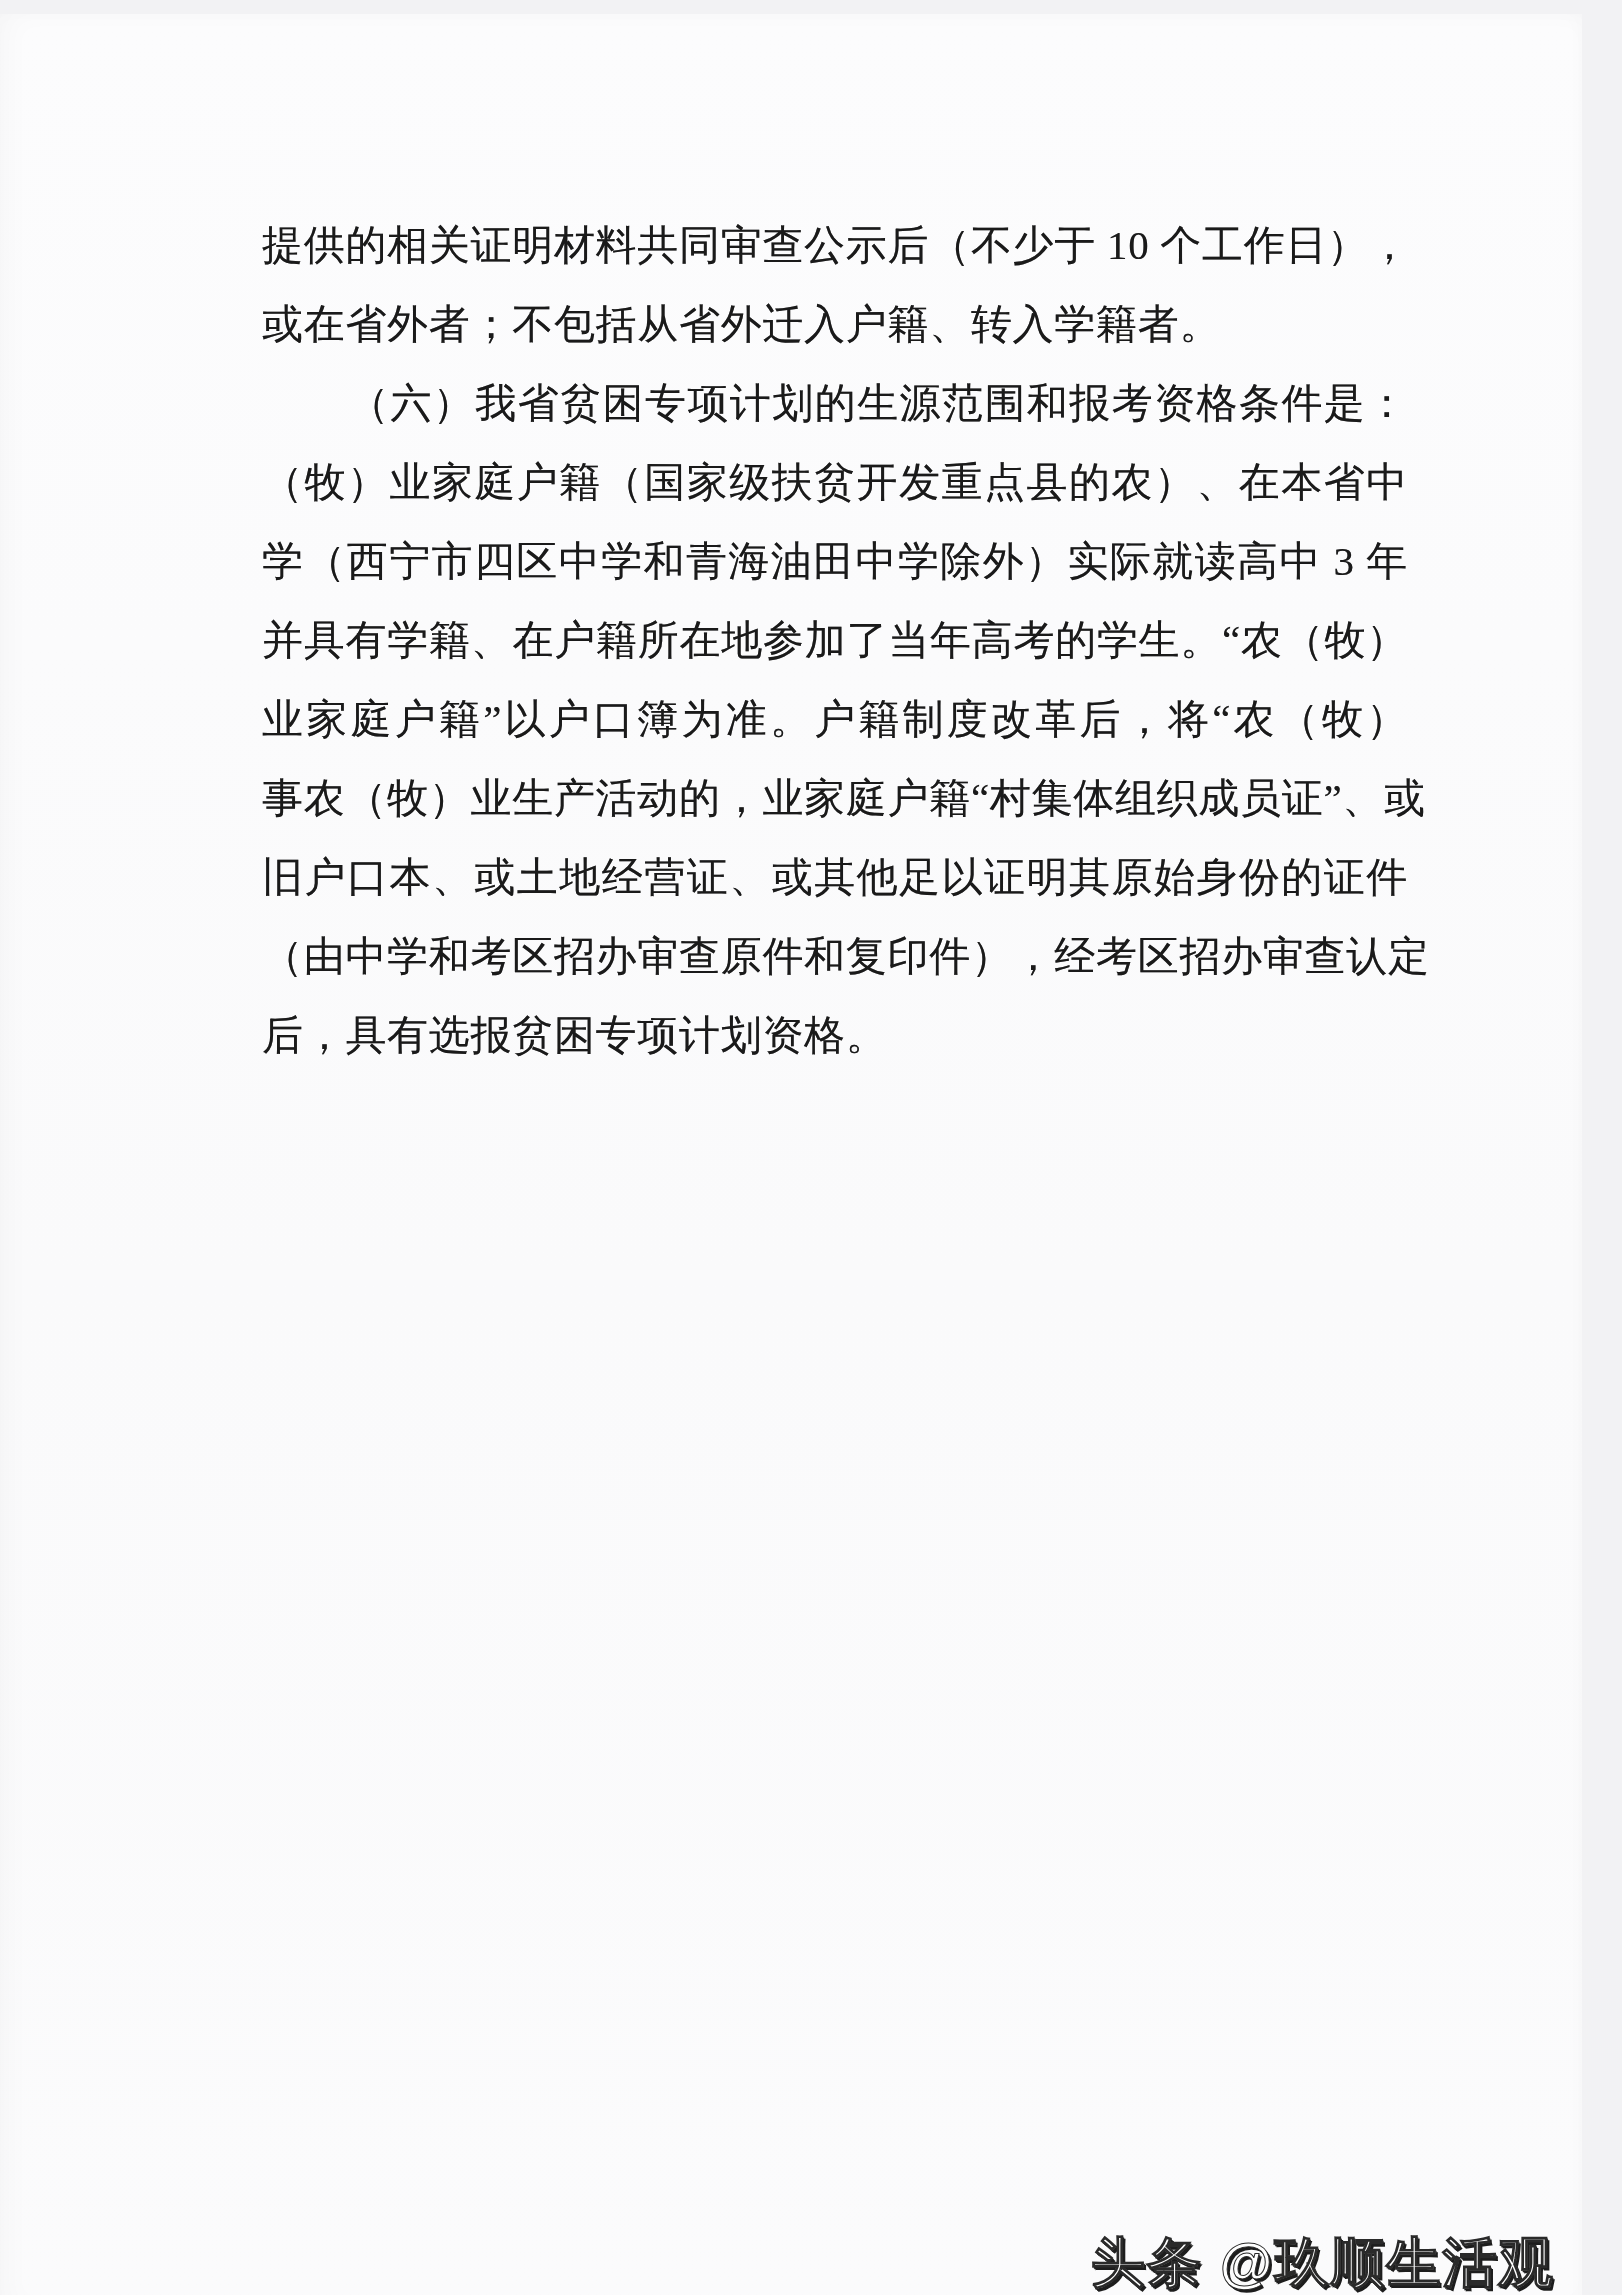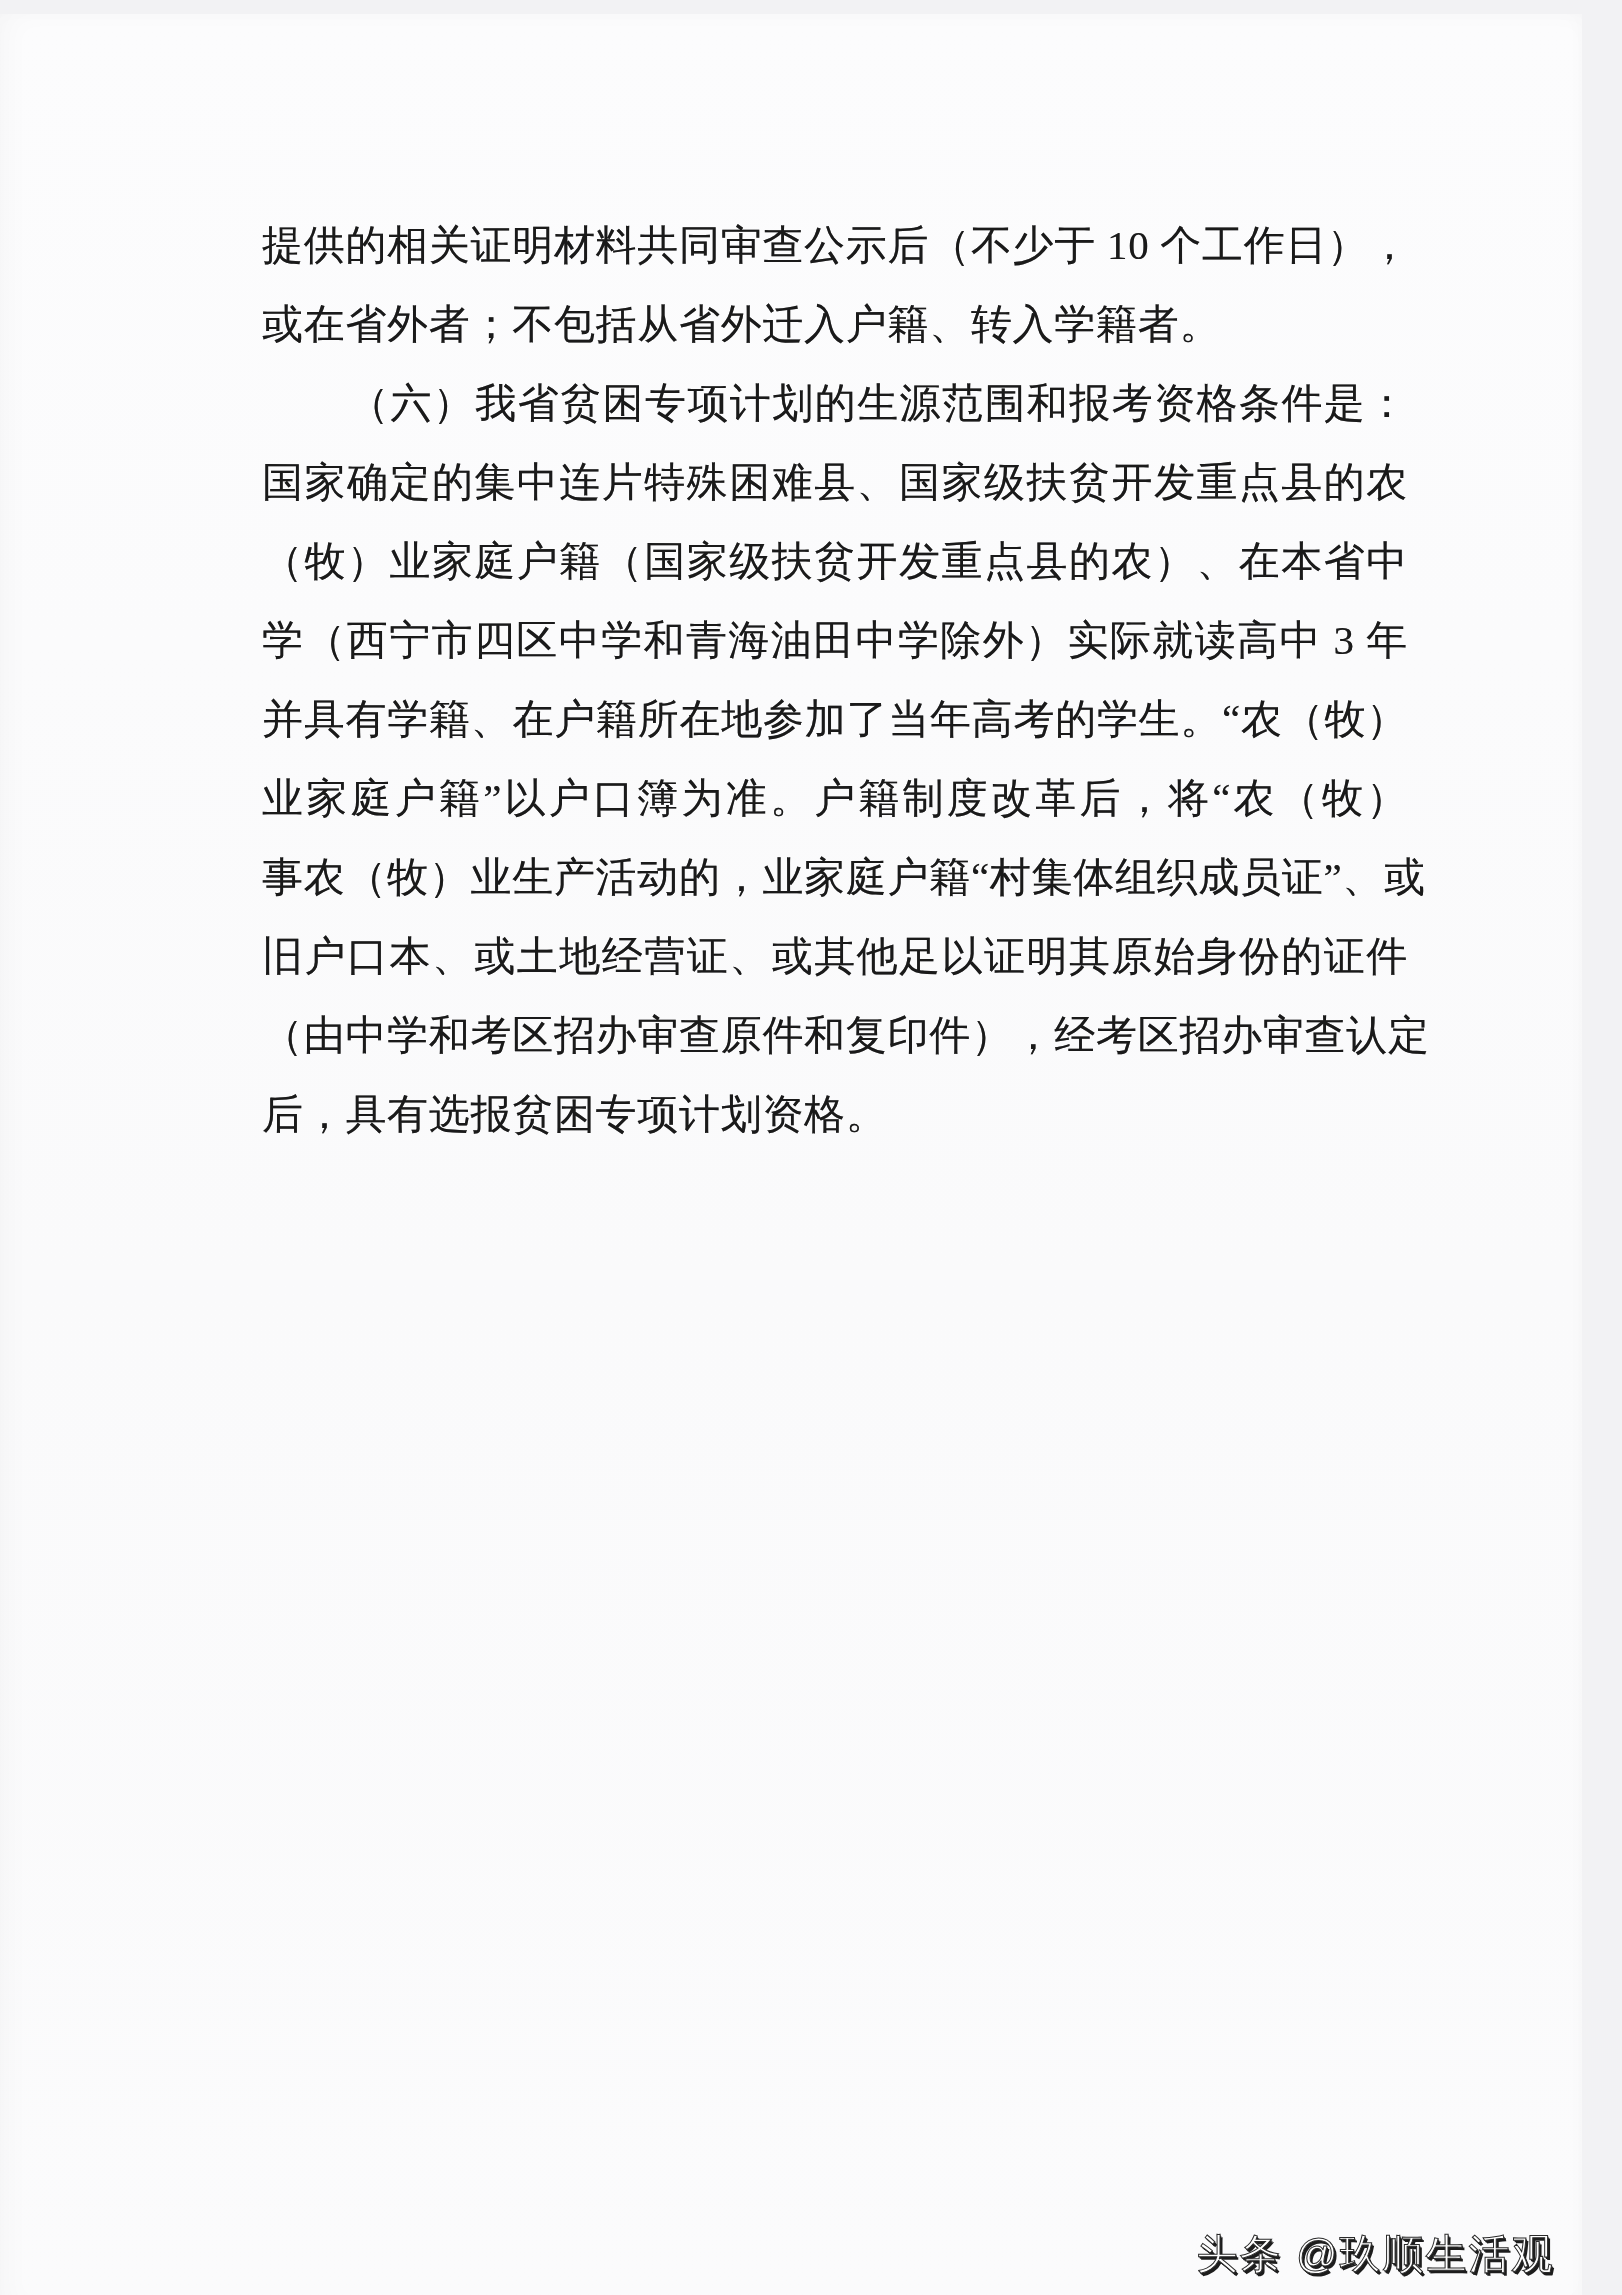--- a/index.html
+++ b/index.html
@@ -45,41 +45,40 @@
   }
   .line.indent {
     text-indent: 86px;
   }
   .watermark {
     position: absolute;
     right: 27.5px;
     top: 2213px;
     height: 59px;
     font-family: "Liberation Sans", sans-serif;
-    font-size: 41px;
-    font-weight: normal;
+    font-size: 54px;
+    font-weight: bold;
     letter-spacing: 2px;
     color: #ffffff;
     -webkit-text-stroke: 1px #2a2a2a;
     text-shadow:
       2.6px 3.3px 0 #1d1d1d,
       1.3px 2px 0 #1d1d1d,
       0.7px 0.7px 0 #3a3a3a;
     white-space: nowrap;
   }
 </style>
 </head>
 <body>
 
 <div class="page">
   <div class="text-block">
     <div class="line">提供的相关证明材料共同审查公示后（不少于 10 个工作日），</div>
     <div class="line para-end">或在省外者；不包括从省外迁入户籍、转入学籍者。</div>
     <div class="line indent">（六）我省贫困专项计划的生源范围和报考资格条件是：</div>
-    <div class="line">国家确定的集中连片特殊困难县、国家级扶贫开发重点县的农</div>
     <div class="line">（牧）业家庭户籍（国家级扶贫开发重点县的农）、在本省中</div>
     <div class="line">学（西宁市四区中学和青海油田中学除外）实际就读高中 3 年</div>
     <div class="line">并具有学籍、在户籍所在地参加了当年高考的学生。“农（牧）</div>
     <div class="line">业家庭户籍”以户口簿为准。户籍制度改革后，将“农（牧）</div>
     <div class="line">事农（牧）业生产活动的，业家庭户籍“村集体组织成员证”、或</div>
     <div class="line">旧户口本、或土地经营证、或其他足以证明其原始身份的证件</div>
     <div class="line">（由中学和考区招办审查原件和复印件），经考区招办审查认定</div>
     <div class="line para-end">后，具有选报贫困专项计划资格。</div>
   </div>
 

